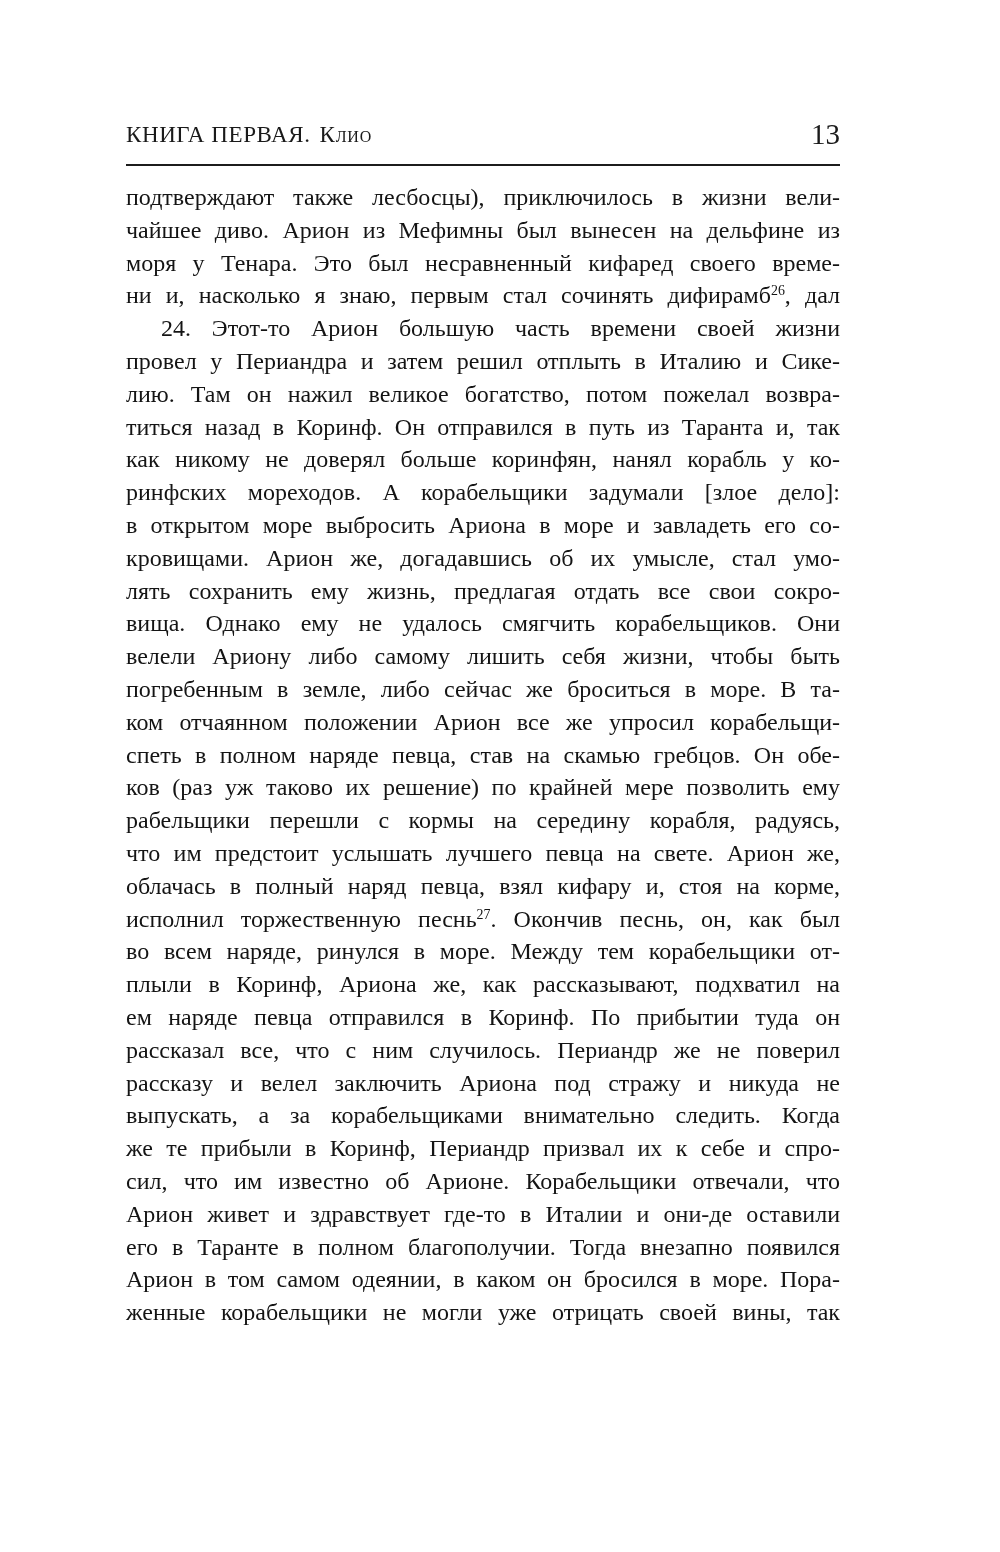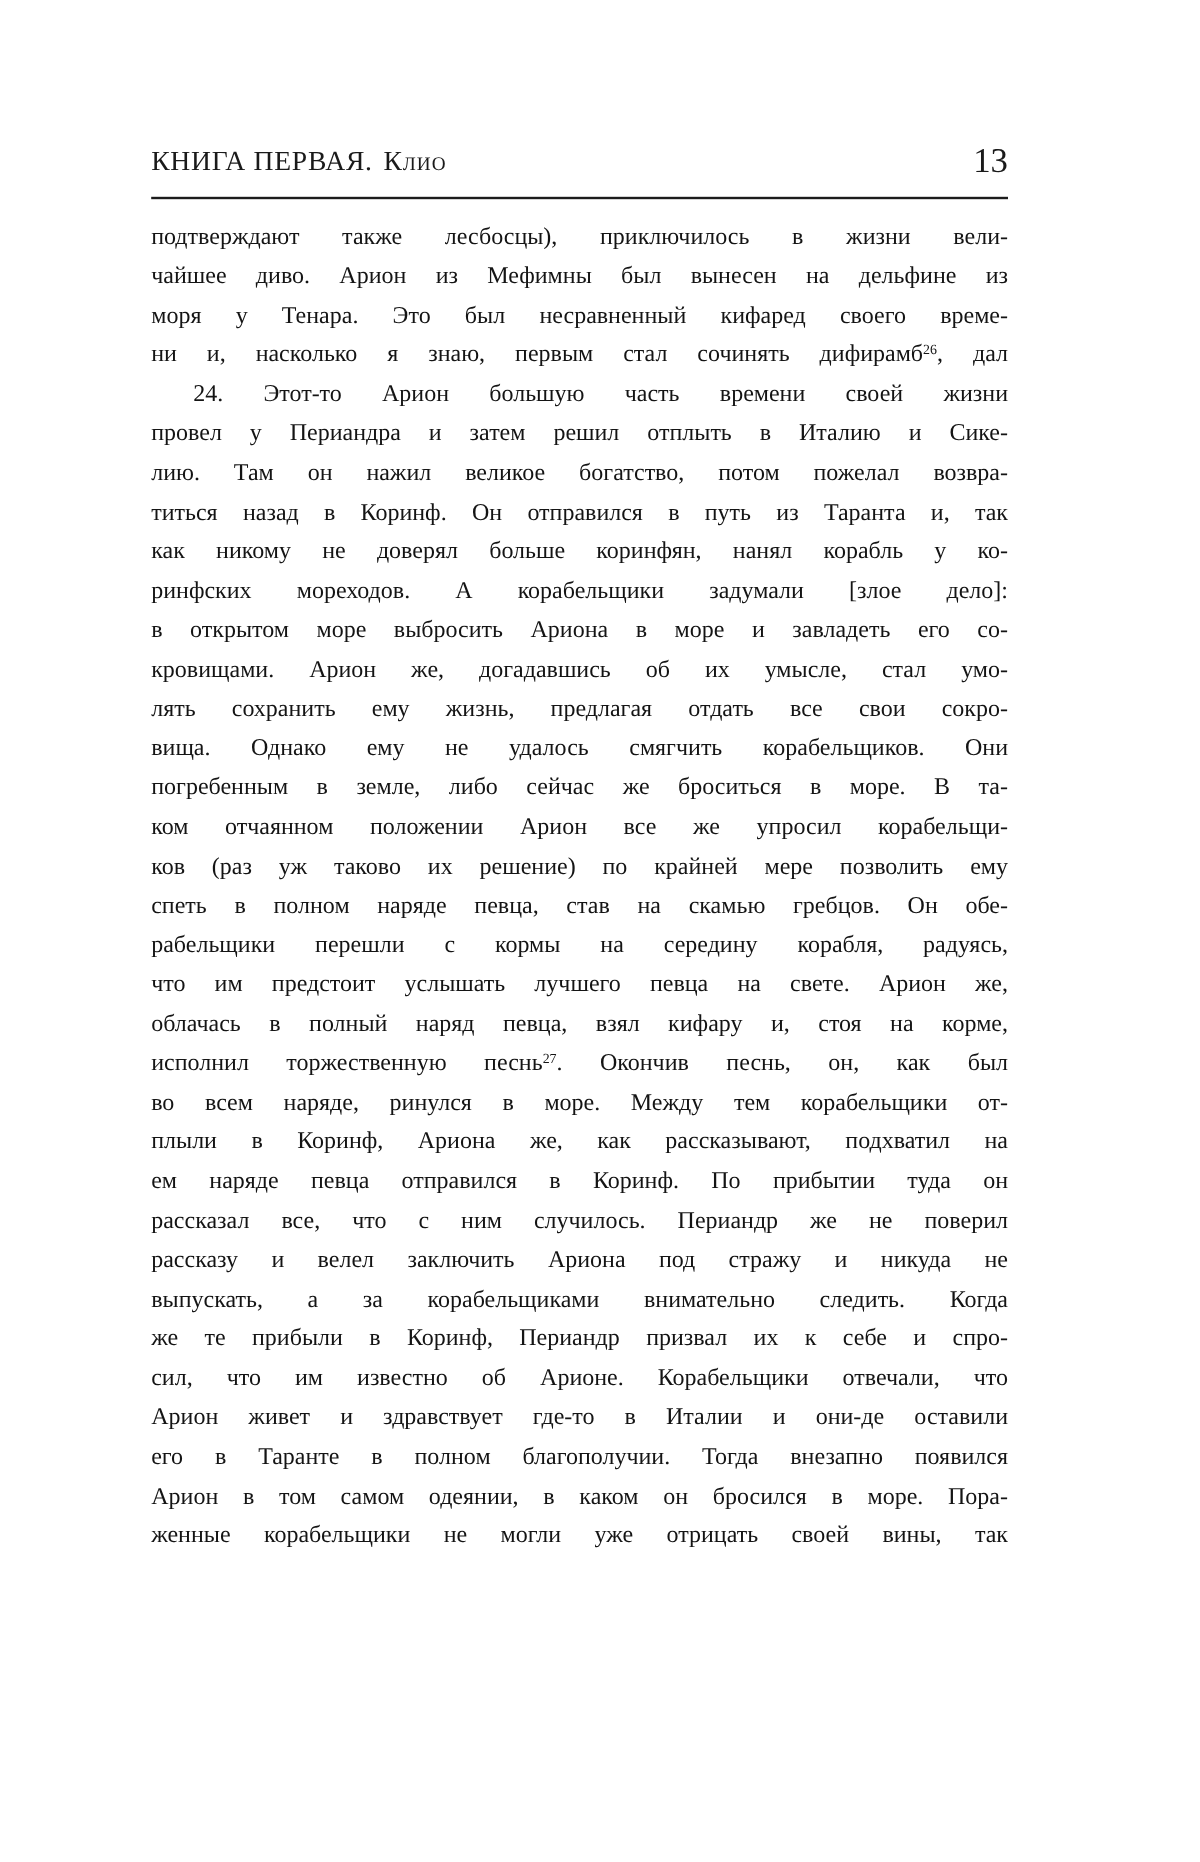--- a/index.html
+++ b/index.html
@@ -42,21 +42,21 @@
     font-size: 29px;
     color: #1a1a1a;
   }
   .header-rule {
     border: none;
     border-top: 2px solid #1c1c1c;
     margin: 13px 0 0 0;
   }
   .body-text {
     margin-top: 15px;
-    font-size: 20px;
+    font-size: 24px;
     line-height: 32.8px;
   }
   .paragraph { margin: 0; }
   .line {
     text-align: justify;
     text-align-last: justify;
     white-space: normal;
   }
   .line.indent { text-indent: 35px; }
   .line.flush { text-align-last: left; }
@@ -93,24 +93,25 @@
           <div class="line indent">24. Этот-то Арион большую часть времени своей жизни</div>
           <div class="line">провел у Периандра и затем решил отплыть в Италию и Сике-</div>
           <div class="line">лию. Там он нажил великое богатство, потом пожелал возвра-</div>
           <div class="line">титься назад в Коринф. Он отправился в путь из Таранта и, так</div>
           <div class="line">как никому не доверял больше коринфян, нанял корабль у ко-</div>
           <div class="line">ринфских мореходов. А корабельщики задумали [злое дело]:</div>
           <div class="line">в открытом море выбросить Ариона в море и завладеть его со-</div>
           <div class="line">кровищами. Арион же, догадавшись об их умысле, стал умо-</div>
           <div class="line">лять сохранить ему жизнь, предлагая отдать все свои сокро-</div>
           <div class="line">вища. Однако ему не удалось смягчить корабельщиков. Они</div>
+          <div class="line">велели Ариону либо самому лишить себя жизни, чтобы быть</div>
           <div class="line">погребенным в земле, либо сейчас же броситься в море. В та-</div>
           <div class="line">ком отчаянном положении Арион все же упросил корабельщи-</div>
+          <div class="line">спеть в полном наряде певца, став на скамью гребцов. Он обе-</div>
           <div class="line">ков (раз уж таково их решение) по крайней мере позволить ему</div>
-          <div class="line">спеть в полном наряде певца, став на скамью гребцов. Он обе-</div>
           <div class="line">рабельщики перешли с кормы на середину корабля, радуясь,</div>
           <div class="line">что им предстоит услышать лучшего певца на свете. Арион же,</div>
           <div class="line">облачась в полный наряд певца, взял кифару и, стоя на корме,</div>
           <div class="line"><span>исполнил торжественную песнь</span><sup>27</sup><span>. Окончив песнь, он, как был</span></div>
           <div class="line">во всем наряде, ринулся в море. Между тем корабельщики от-</div>
           <div class="line">плыли в Коринф, Ариона же, как рассказывают, подхватил на</div>
           <div class="line">ем наряде певца отправился в Коринф. По прибытии туда он</div>
           <div class="line">рассказал все, что с ним случилось. Периандр же не поверил</div>
           <div class="line">рассказу и велел заключить Ариона под стражу и никуда не</div>
           <div class="line">выпускать, а за корабельщиками внимательно следить. Когда</div>

